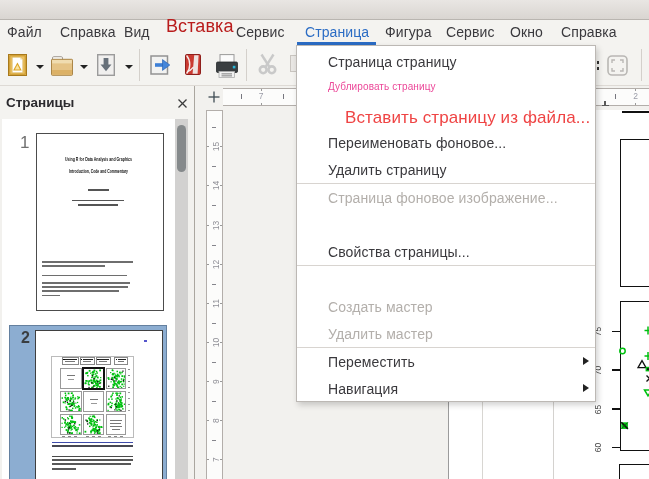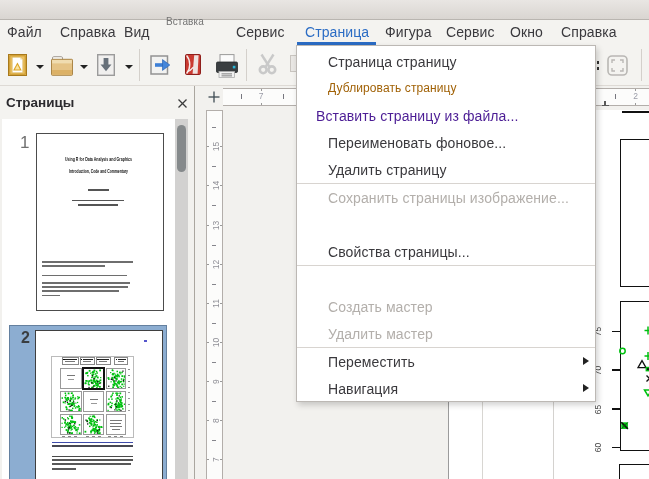--- a/index.html
+++ b/index.html
@@ -5,21 +5,21 @@
 html,body{width:649px;height:479px;overflow:hidden}
 body{position:relative;font-family:"Liberation Sans",sans-serif;background:#f2f1ee}
 .abs{position:absolute}
 </style></head><body>
 
 <div class="abs" style="left:0;top:0;width:649px;height:20px;background:linear-gradient(#e9e6e3,#d9d5d1);border-bottom:1px solid #b9b5b0"></div>
 <div class="abs" style="left:0;top:20px;width:649px;height:25px;background:#f4f3f0"></div>
 <div class="abs" style="left:7px;top:24px;font-size:14px;color:#3a393d;letter-spacing:0.1px">Файл</div>
 <div class="abs" style="left:60px;top:24px;font-size:14px;color:#3a393d;letter-spacing:0.1px">Справка</div>
 <div class="abs" style="left:124px;top:24px;font-size:14px;color:#3a393d;letter-spacing:0.1px">Вид</div>
-<div class="abs" style="left:166px;top:16px;font-size:10px;color:#737373;letter-spacing:0.1px">Вставка</div>
+<div class="abs" style="left:166px;top:16px;font-size:18px;color:#b91c1c;letter-spacing:0.1px">Вставка</div>
 <div class="abs" style="left:236px;top:24px;font-size:14px;color:#3a393d;letter-spacing:0.1px">Сервис</div>
 <div class="abs" style="left:305px;top:24px;font-size:14px;color:#2b6cc4;letter-spacing:0.1px">Страница</div>
 <div class="abs" style="left:385px;top:24px;font-size:14px;color:#3a393d;letter-spacing:0.1px">Фигура</div>
 <div class="abs" style="left:446px;top:24px;font-size:14px;color:#3a393d;letter-spacing:0.1px">Сервис</div>
 <div class="abs" style="left:510px;top:24px;font-size:14px;color:#3a393d;letter-spacing:0.1px">Окно</div>
 <div class="abs" style="left:561px;top:24px;font-size:14px;color:#3a393d;letter-spacing:0.1px">Справка</div>
 <div class="abs" style="left:297px;top:42px;width:79px;height:3px;background:#2b6cc4"></div>
 <div class="abs" style="left:0;top:45px;width:649px;height:41px;background:#f4f3f0;border-bottom:1px solid #dedad5"></div>
 <svg class="abs" style="left:8px;top:54px" width="19" height="22" viewBox="0 0 19 22">
 <rect x="0.5" y="0.5" width="18" height="21" fill="#edc265" stroke="#a8791c" stroke-width="1"></rect>
@@ -710,26 +710,26 @@
 <rect x="51" y="73.2" width="1.9" height="1.9" fill="#111"></rect>
 <path d="M50.5 80.5 L56.5 86.5 M56.5 80.5 L50.5 86.5" stroke="#111" stroke-width="1.3" fill="none"></path>
 <rect x="25.3" y="127.3" width="6.6" height="6.6" fill="#00c010"></rect>
 <path d="M25.3 127.3 L31.9 133.9" stroke="#111" stroke-width="1.5"></path>
 <path d="M31.9 127.3 L25.3 133.9" stroke="#0a500a" stroke-width="0.8"></path>
 </svg>
 <div class="abs" style="left:596.5px;top:61px;width:2px;height:3px;background:#333"></div>
 <div class="abs" style="left:596.5px;top:66.5px;width:2px;height:3px;background:#333"></div>
 <div class="abs" style="left:296px;top:45px;width:300px;height:357px;background:#fff;border:1px solid #bcb8b4;box-shadow:2px 3px 6px rgba(0,0,0,0.18);z-index:50">
 <div class="abs" style="left:31px;top:7.5px;font-size:14px;color:#3a393d;letter-spacing:0.1px">Страница страницу</div>
-<div class="abs" style="left:31px;top:34.5px;font-size:12px;color:#a16207;letter-spacing:0.1px">Дублировать страницу</div>
-<div class="abs" style="left:19px;top:61.5px;font-size:14px;color:#4c1d95;letter-spacing:0.1px">Вставить страницу из файла...</div>
+<div class="abs" style="left:31px;top:34.5px;font-size:10px;color:#ec4899;letter-spacing:0.1px">Дублировать страницу</div>
+<div class="abs" style="left:48px;top:61.5px;font-size:17px;color:#ef4444;letter-spacing:0.1px">Вставить страницу из файла...</div>
 <div class="abs" style="left:31px;top:88.5px;font-size:14px;color:#3a393d;letter-spacing:0.1px">Переименовать фоновое...</div>
 <div class="abs" style="left:31px;top:115.5px;font-size:14px;color:#3a393d;letter-spacing:0.1px">Удалить страницу</div>
 <div class="abs" style="left:0;top:137.0px;width:298px;height:1px;background:#d8d4d0"></div>
-<div class="abs" style="left:31px;top:143.5px;font-size:14px;color:#b3afab;letter-spacing:0.1px">Сохранить страницы изображение...</div>
+<div class="abs" style="left:31px;top:143.5px;font-size:14px;color:#b3afab;letter-spacing:0.1px">Страница фоновое изображение...</div>
 <div class="abs" style="left:31px;top:197.5px;font-size:14px;color:#3a393d;letter-spacing:0.1px">Свойства страницы...</div>
 <div class="abs" style="left:0;top:219.0px;width:298px;height:1px;background:#d8d4d0"></div>
 <div class="abs" style="left:31px;top:252.5px;font-size:14px;color:#b3afab;letter-spacing:0.1px">Создать мастер</div>
 <div class="abs" style="left:31px;top:279.5px;font-size:14px;color:#b3afab;letter-spacing:0.1px">Удалить мастер</div>
 <div class="abs" style="left:0;top:301.0px;width:298px;height:1px;background:#d8d4d0"></div>
 <div class="abs" style="left:31px;top:307.5px;font-size:14px;color:#3a393d;letter-spacing:0.1px">Переместить</div>
 <div class="abs" style="left:286px;top:311.0px;width:0;height:0;border-top:4.5px solid transparent;border-bottom:4.5px solid transparent;border-left:6.5px solid #222"></div>
 <div class="abs" style="left:31px;top:334.5px;font-size:14px;color:#3a393d;letter-spacing:0.1px">Навигация</div>
 <div class="abs" style="left:286px;top:338.0px;width:0;height:0;border-top:4.5px solid transparent;border-bottom:4.5px solid transparent;border-left:6.5px solid #222"></div>
 </div>

